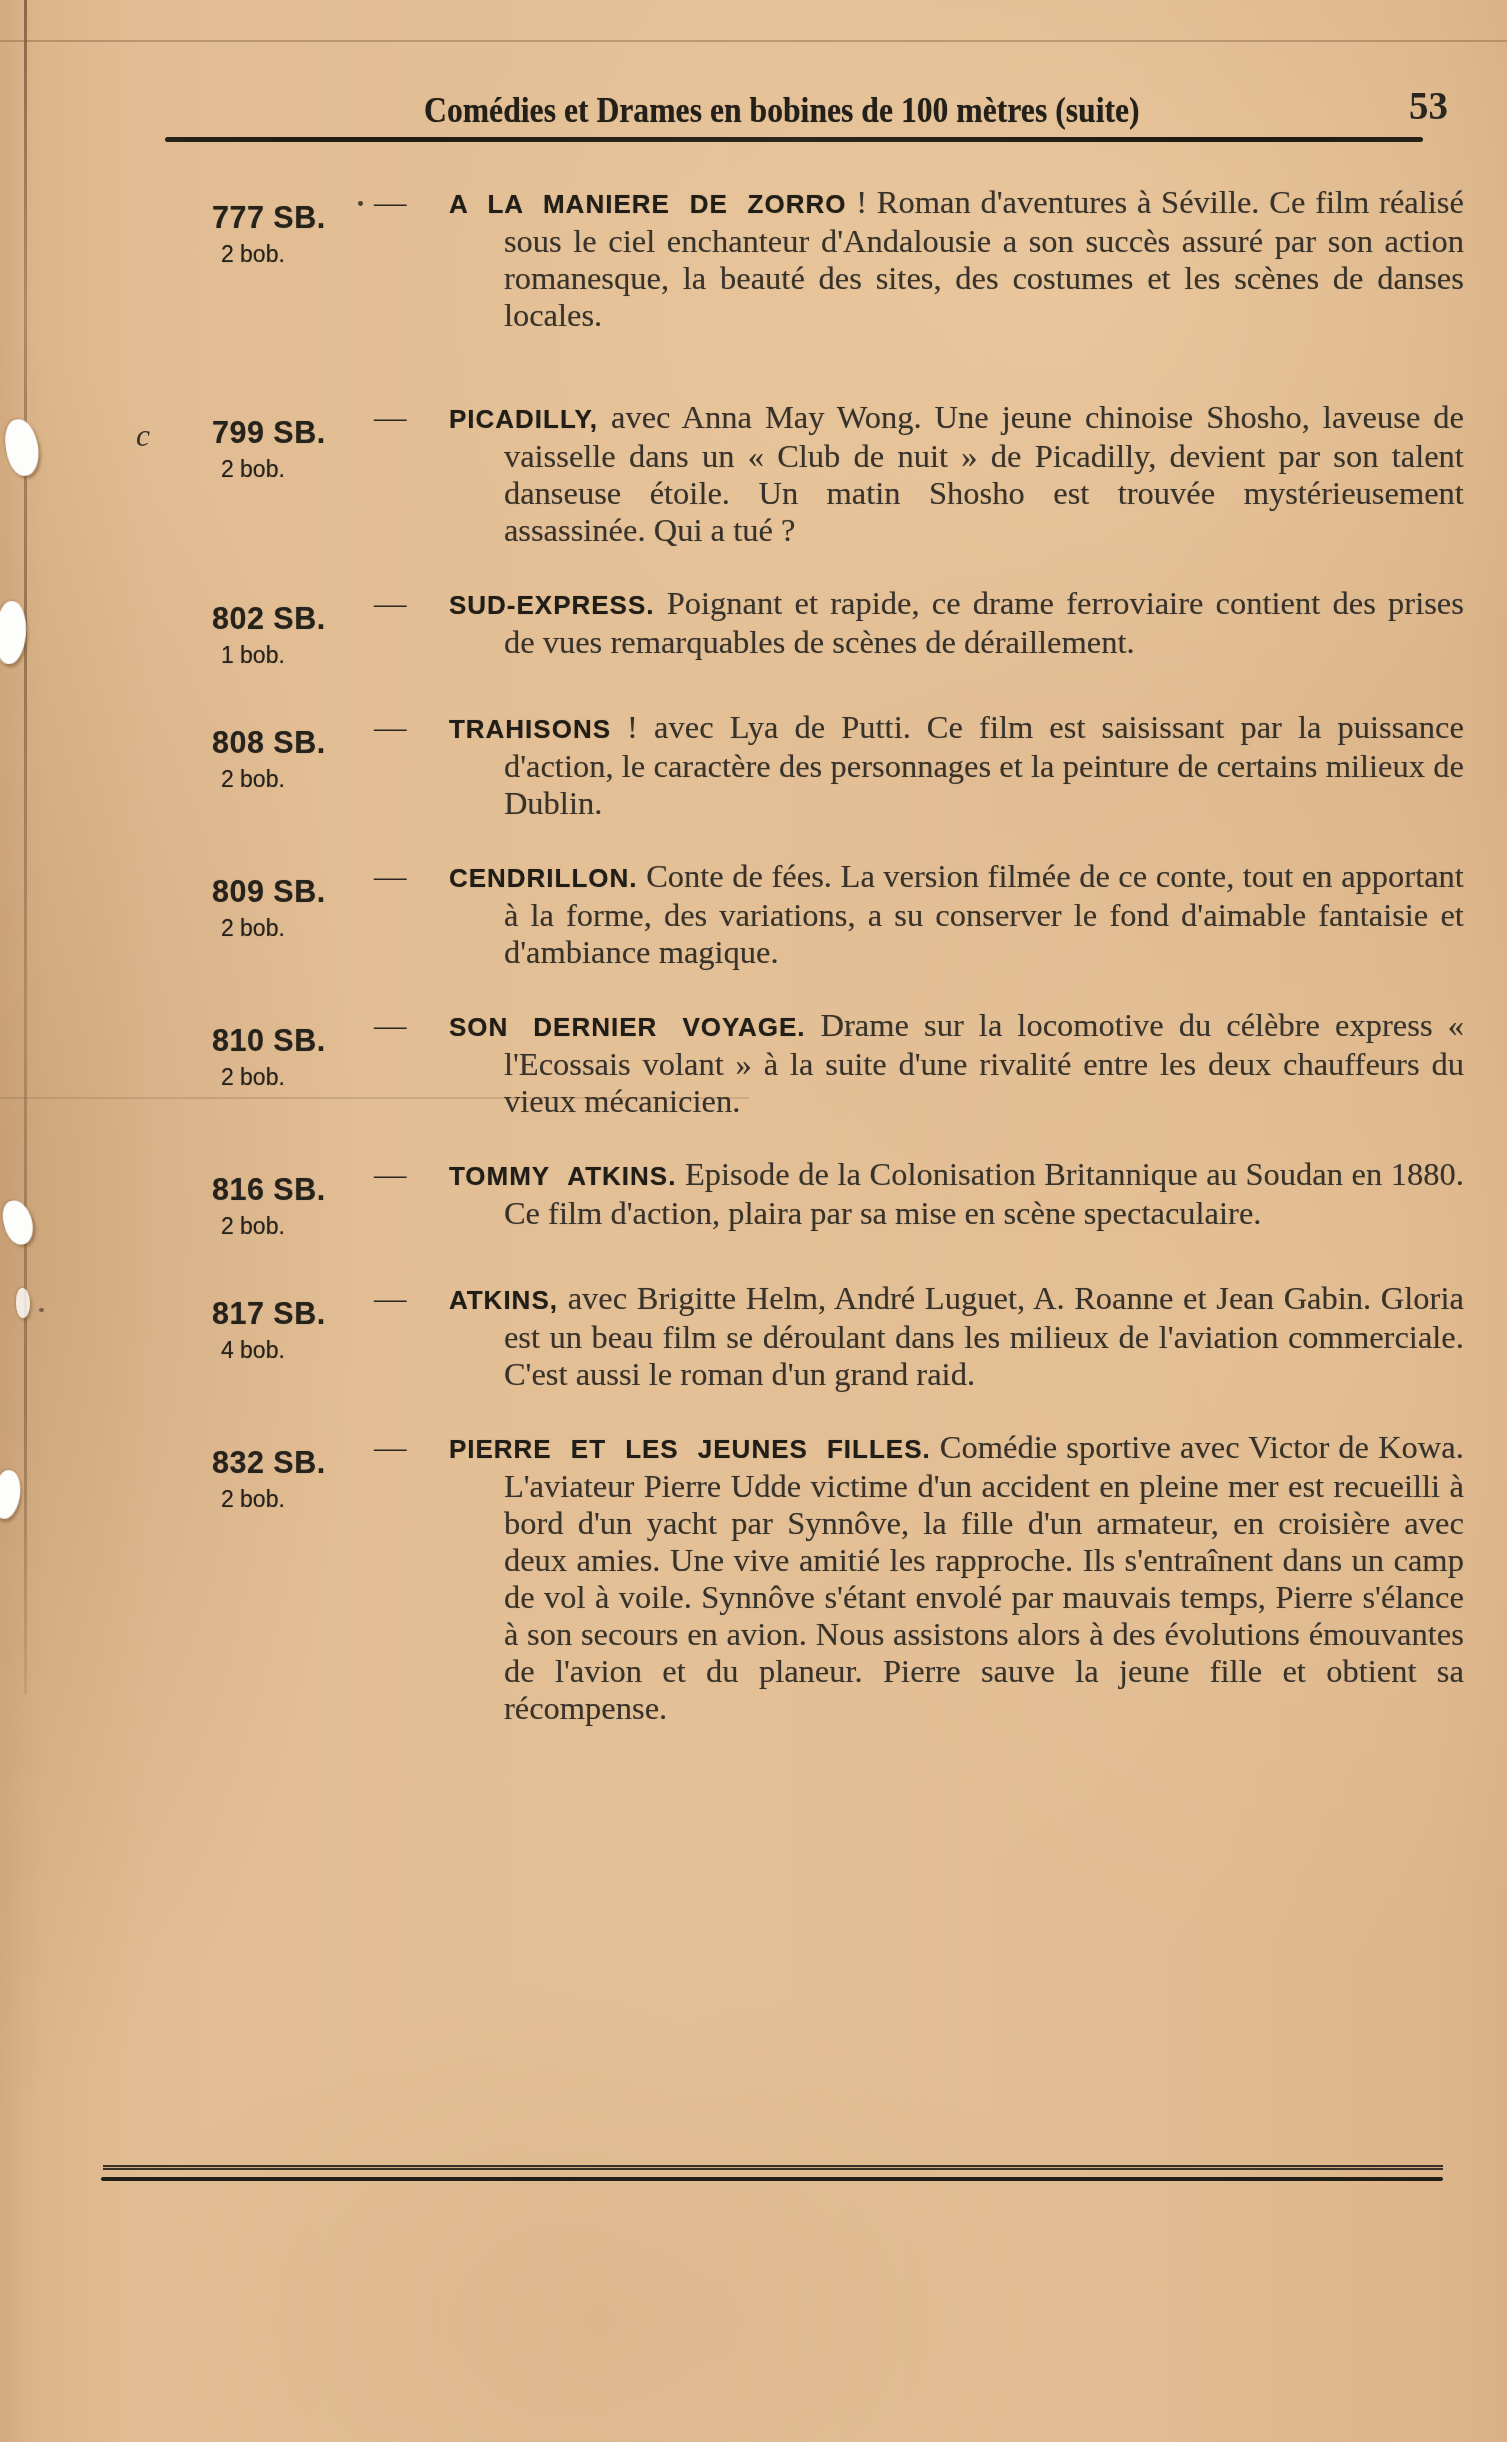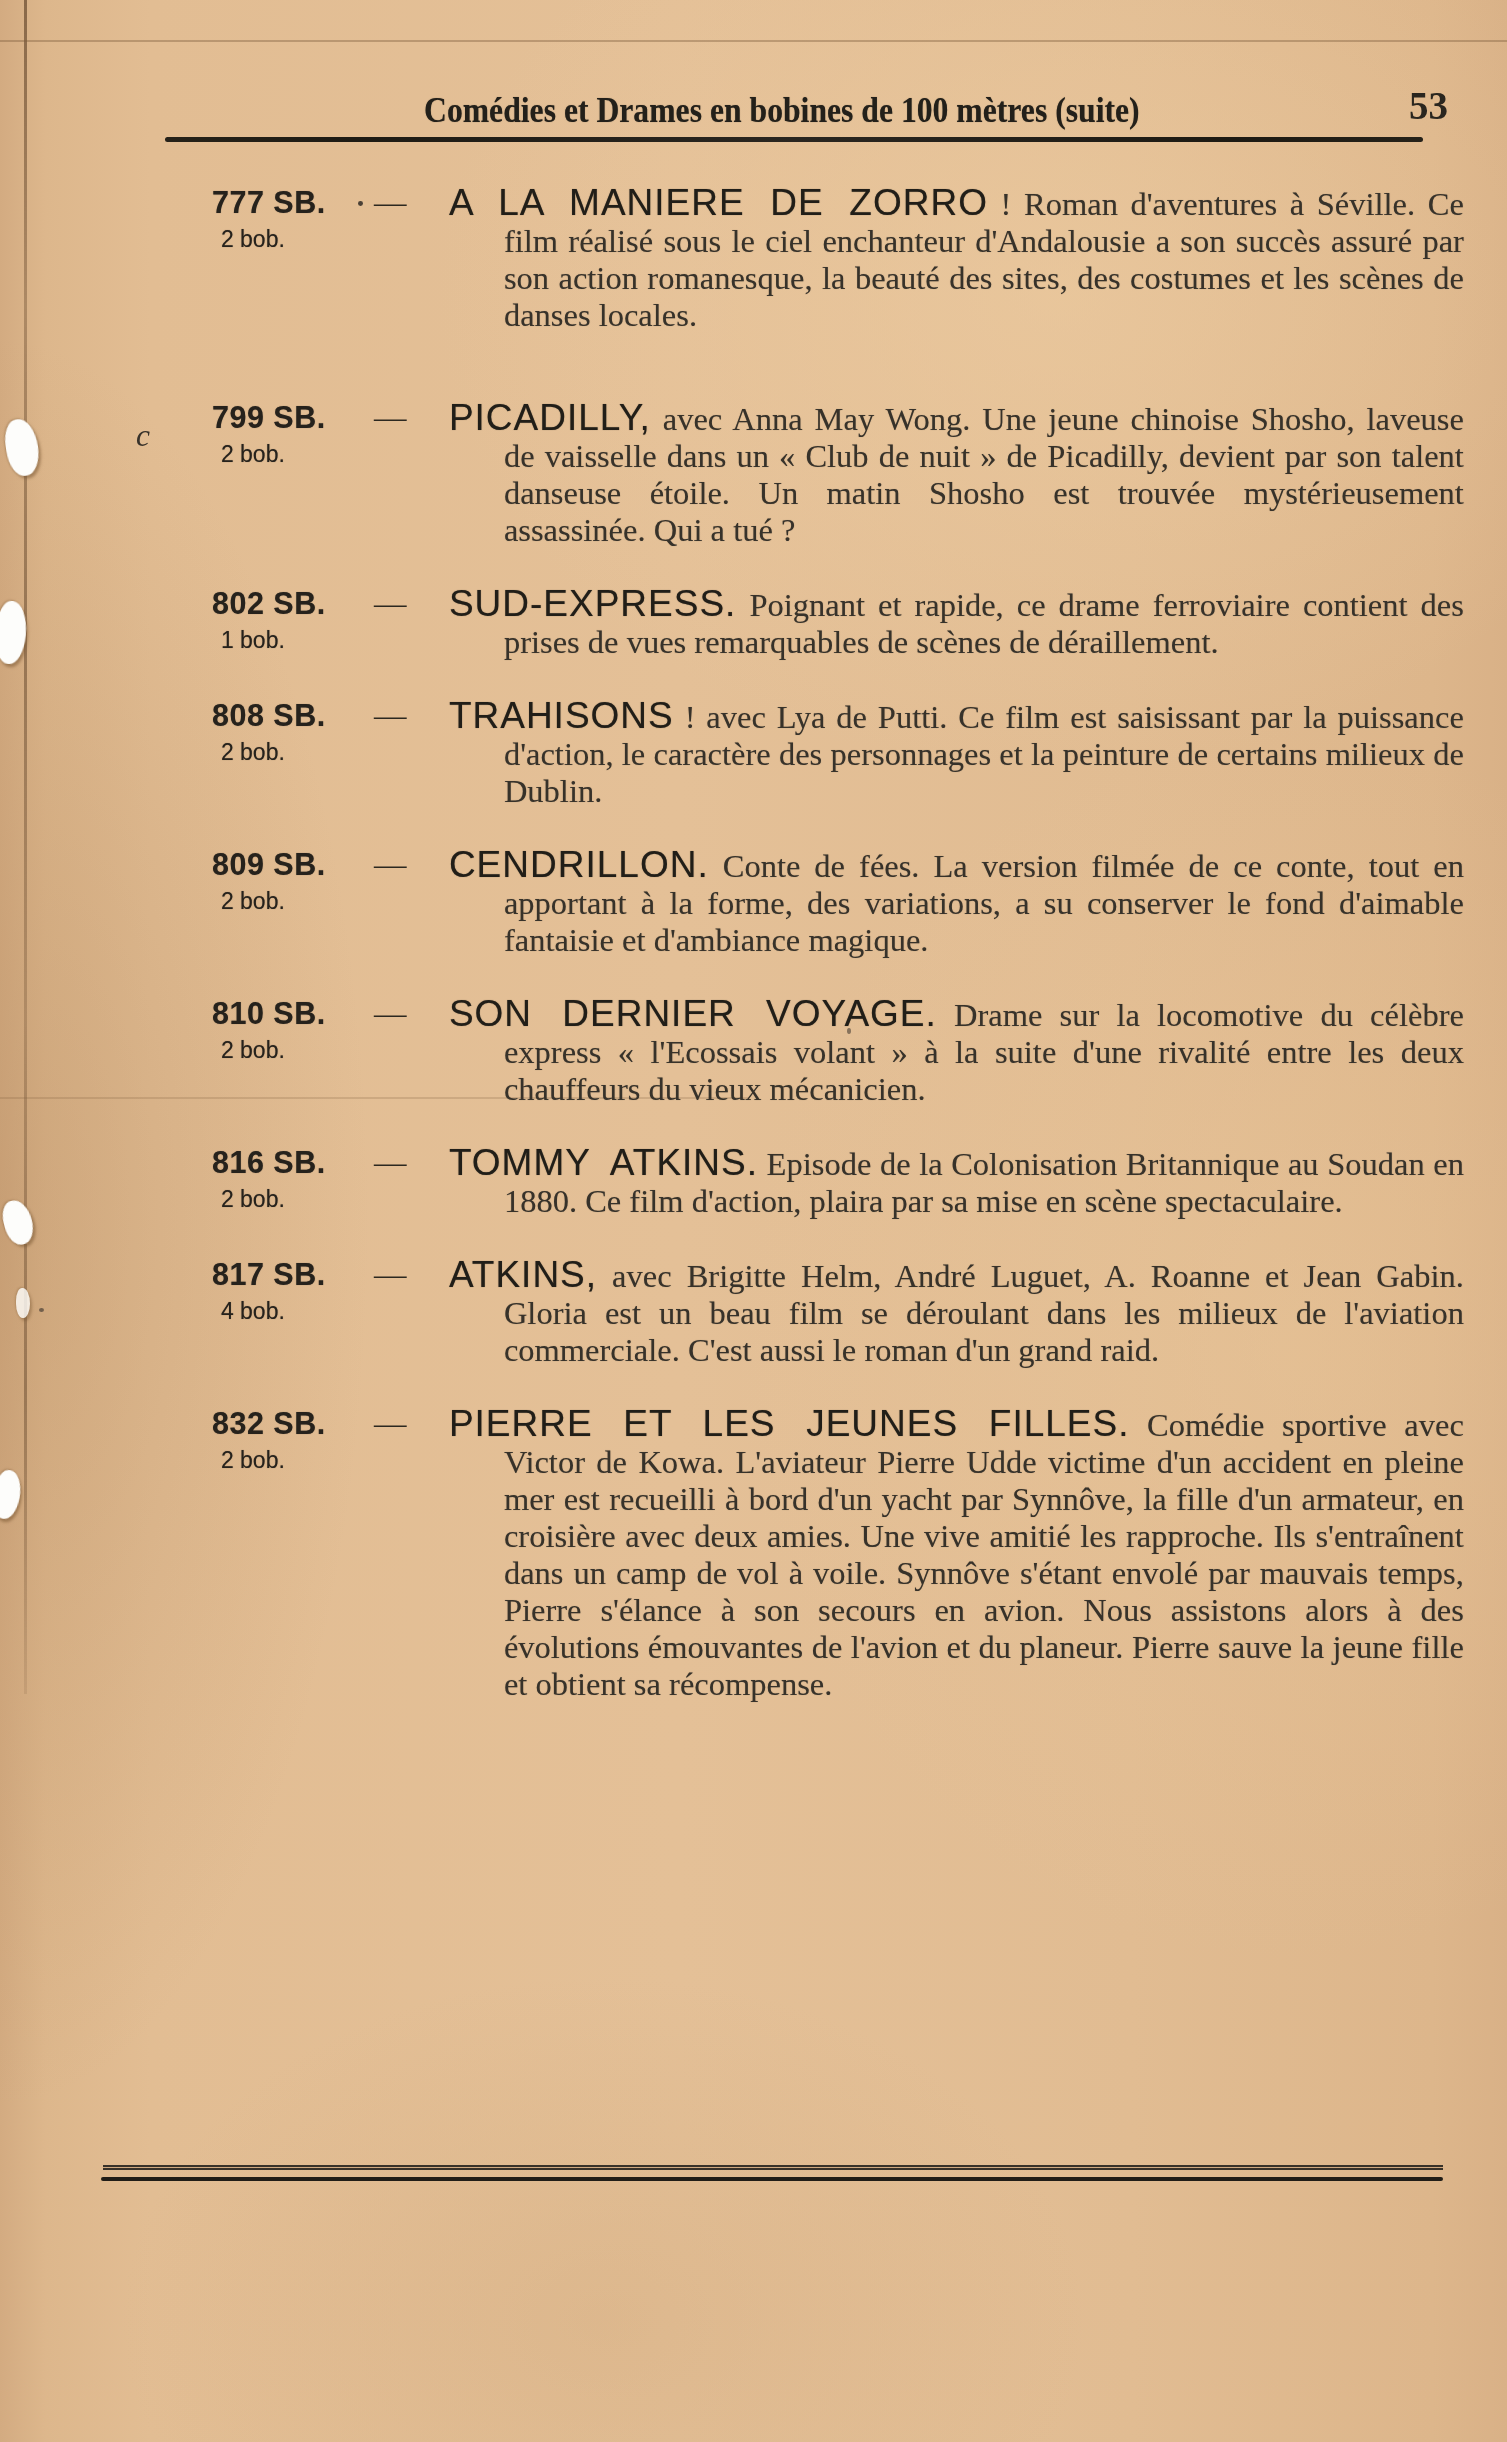--- a/index.html
+++ b/index.html
@@ -66,21 +66,21 @@
   
   .margin-c {
     position: absolute; left: 136px; top: 418px;
     font-family: "Liberation Serif", serif; font-style: italic;
     font-size: 31.5px; color: #38322a;
   }
   
   .entries { position: absolute; left: 212px; top: 184px; width: 1247px; }
   .entry { display: flex; align-items: flex-start; margin-bottom: 36px; }
   .entry.gap-lg { margin-bottom: 65px; }
-  .e-left { width: 158px; flex: none; }
+  .e-left { width: 158px; flex: none; margin-top: 15px; }
   .e-num {
     font-family: "Liberation Sans", sans-serif; font-weight: 700;
     font-size: 30.5px; line-height: 37px; letter-spacing: 0.5px; color: #26221c;
     white-space: nowrap; text-shadow: 0 0 1px rgba(35,32,26,.45);
   }
   .e-bob {
     font-family: "Liberation Sans", sans-serif; font-weight: 400;
     font-size: 23px; line-height: 36px; margin-left: 8.9px; color: #26221c;
     white-space: nowrap; text-shadow: 0 0 1px rgba(35,32,26,.45);
   }
@@ -89,22 +89,22 @@
     color: #2c2820; padding-left: 3.9px;
   }
   .e-text {
     width: 1015px; flex: none; box-sizing: border-box;
     font-family: "Liberation Serif", serif;
     font-size: 32.5px; line-height: 37px; text-align: justify;
     padding-left: 55px; text-indent: -55px;
     color: #37322a; text-shadow: 0 0 1px rgba(55,50,42,.35);
   }
   .e-title {
-    font-family: "Liberation Sans", sans-serif; font-weight: 400;
-    font-size: 37px; letter-spacing: 1px; word-spacing: 9.9px;
+    font-family: "Liberation Sans", sans-serif; font-weight: 700;
+    font-size: 26px; letter-spacing: 1px; word-spacing: 9.9px;
     color: #211e18; text-shadow: 0 0 1px rgba(33,30,24,.5);
   }
   
   .footer {
     position: absolute; left: 102px; top: 2191px; width: 1405px;
     text-align: center;
     font-family: "Liberation Serif", serif; font-style: italic; font-weight: 700;
     font-size: 37px; color: #2c2720; letter-spacing: 0.5px;
     text-shadow: 0 0 1px rgba(44,39,32,.4);
   }

